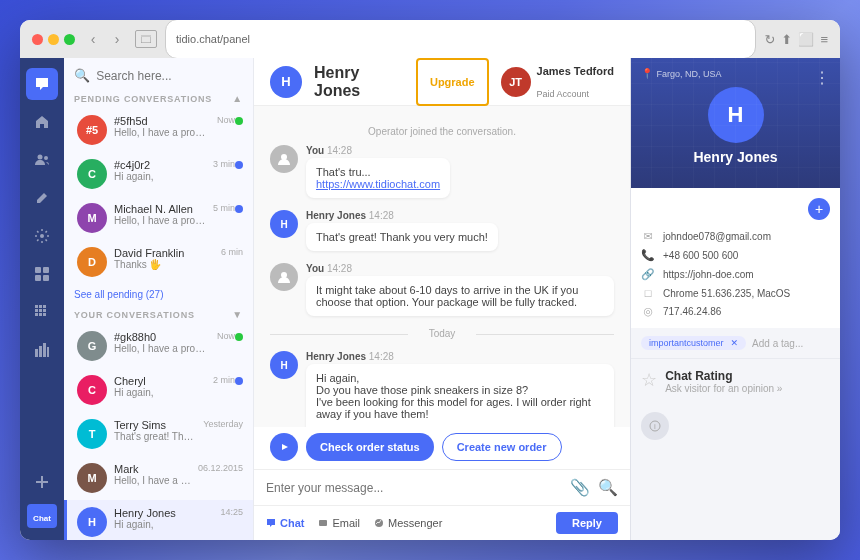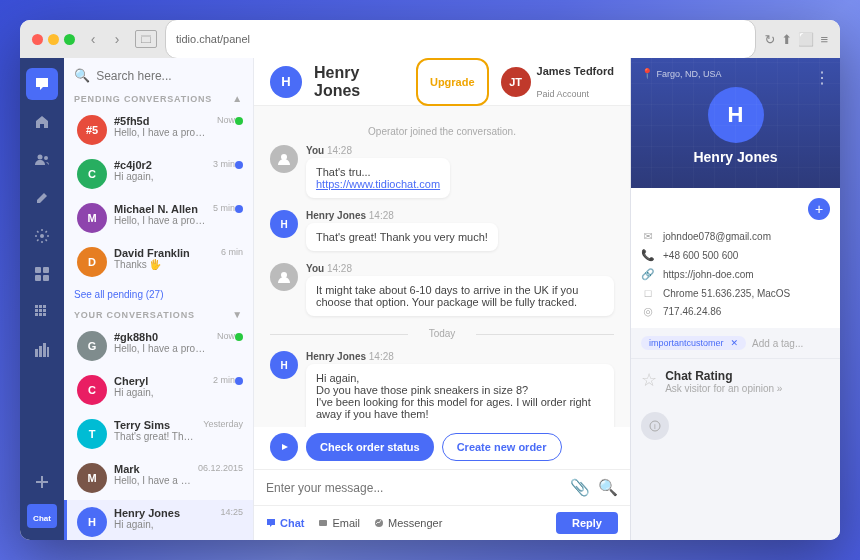--- a/index.html
+++ b/index.html
@@ -207,21 +207,21 @@
       flex-shrink: 0;
     }
 
     .conv-info {
       flex: 1;
       min-width: 0;
     }
 
     .conv-name {
       font-size: 11px;
-      font-weight: 700;
+      font-weight: 400;
       color: #333;
       white-space: nowrap;
       overflow: hidden;
       text-overflow: ellipsis;
     }
 
     .conv-preview {
       font-size: 10px;
       color: #888;
       white-space: nowrap;
@@ -286,21 +286,21 @@
       font-size: 16px;
       font-weight: 700;
       color: #333;
       flex: 1;
     }
 
     .upgrade-btn {
       border: 2px solid #f0a500;
       color: #f0a500;
       background: transparent;
-      border-radius: 12px;
+      border-radius: 4px;
       padding: 16px 12px;
       font-size: 11px;
       font-weight: 700;
       cursor: pointer;
     }
 
     .agent-info {
       display: flex;
       align-items: center;
       gap: 6px;

